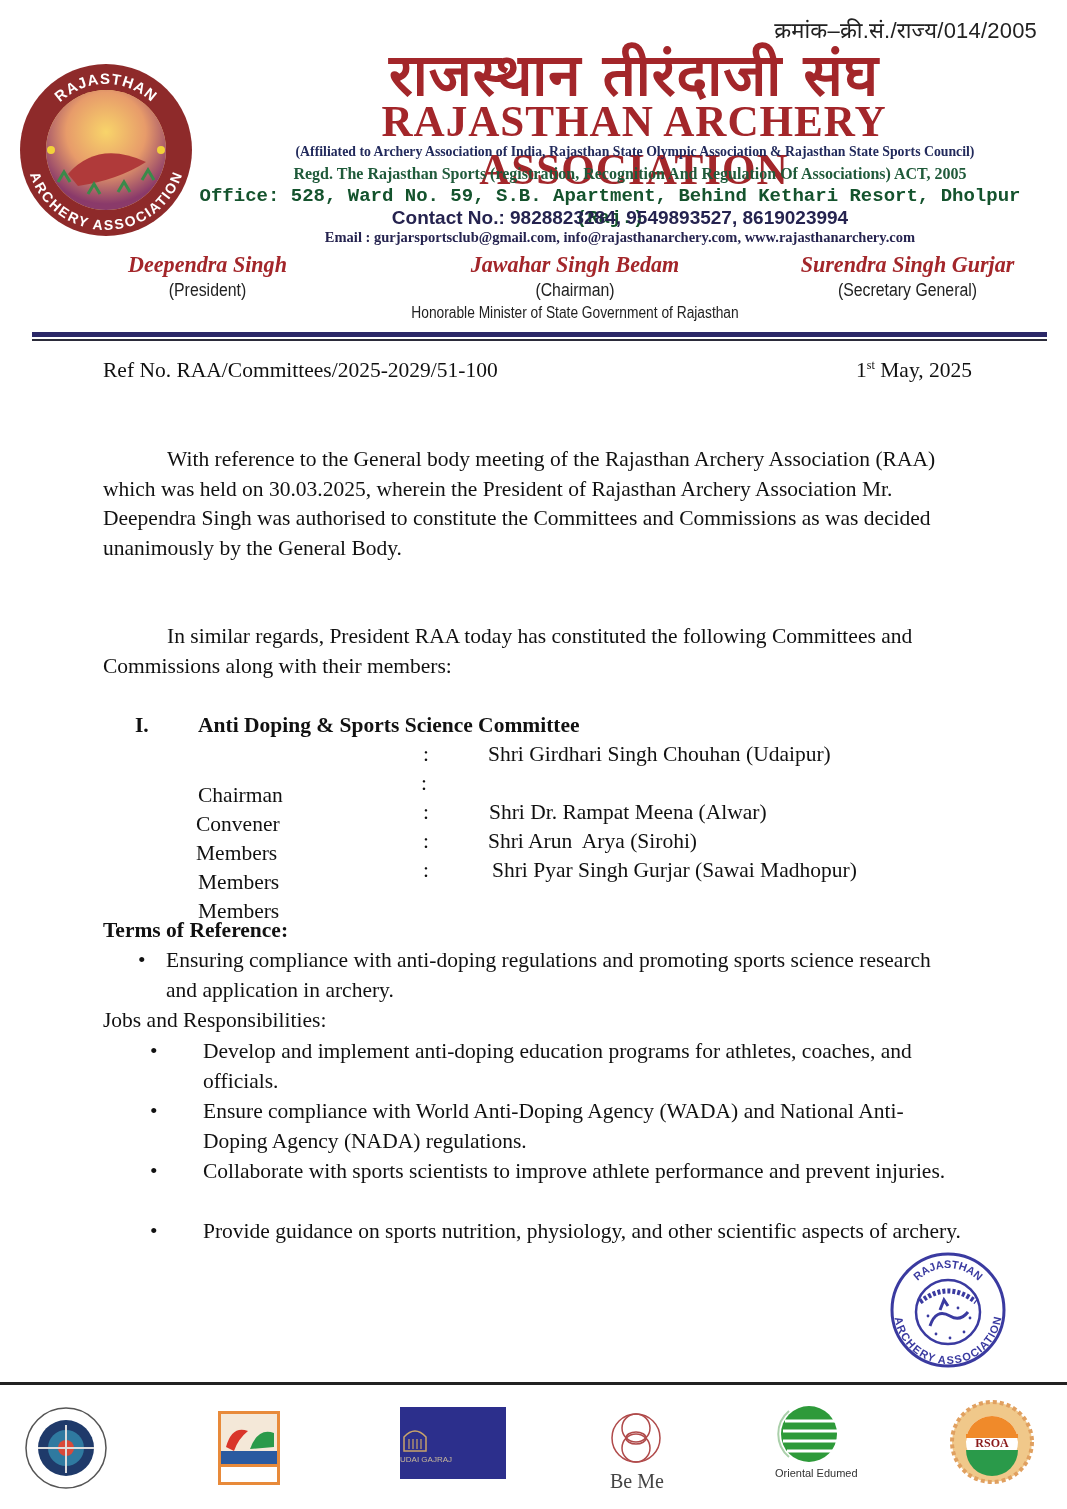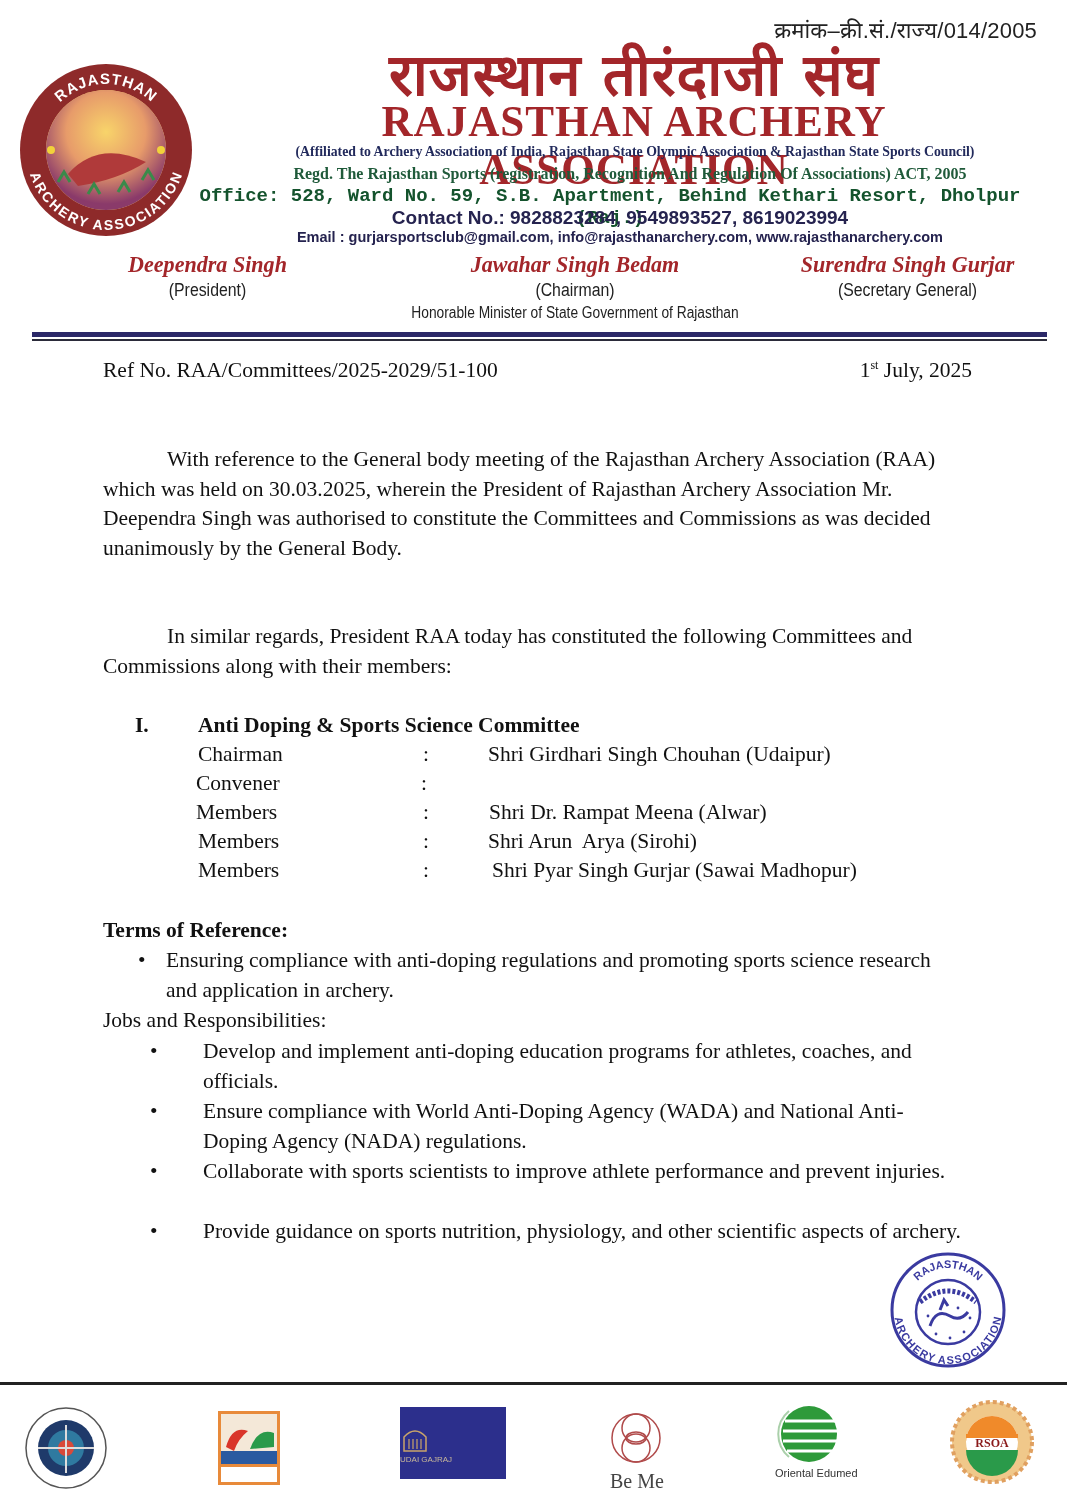--- a/index.html
+++ b/index.html
@@ -8,21 +8,21 @@
 
   
   .reg-no { position: absolute; top: 14px; right: 30px; font-family: "Liberation Sans", sans-serif; font-size: 22px; color: #222; letter-spacing: 0.2px; }
   .logo { position: absolute; left: 18px; top: 62px; width: 176px; height: 176px; }
   .hindi-title { position: absolute; left: 236px; top: 44px; width: 796px; text-align: center; font-family: "DejaVu Serif", serif; font-weight: bold; font-size: 58px; color: #a3262a; line-height: 62px; letter-spacing: 1px; }
   .eng-title { position: absolute; left: 236px; top: 98px; width: 796px; text-align: center; font-family: "Liberation Serif", serif; font-weight: bold; font-size: 44px; color: #a3262a; line-height: 48px; letter-spacing: 1px; transform: scaleX(0.98); }
   .affil { position: absolute; left: 200px; top: 143px; width: 870px; text-align: center; font-family: "Liberation Serif", serif; font-weight: bold; font-size: 14.5px; color: #222a5c; transform: scaleX(0.95); }
   .regd { position: absolute; left: 200px; top: 164px; width: 860px; text-align: center; font-family: "Liberation Serif", serif; font-weight: bold; font-size: 16.5px; color: #1f5a3a; transform: scaleX(0.97); }
   .office { position: absolute; left: 180px; top: 185px; width: 860px; text-align: center; font-family: Liberation Mono, monospace; font-weight: bold; font-size: 19px; color: #14532d; }
   .contact { position: absolute; left: 190px; top: 207px; width: 860px; text-align: center; font-family: "Liberation Sans", sans-serif; font-weight: bold; font-size: 19px; color: #25234f; }
-  .email { position: absolute; left: 200px; top: 229px; width: 840px; text-align: center; font-family: Liberation Sans, sans-serif; font-weight: bold; font-size: 14.5px; color: #25234f; }
+  .email { position: absolute; left: 200px; top: 229px; width: 840px; text-align: center; font-family: Liberation Serif, serif; font-weight: bold; font-size: 14.5px; color: #25234f; }
 
   .officer { position: absolute; text-align: center; }
   .officer .name { font-family: "Liberation Serif", serif; font-style: italic; font-weight: bold; font-size: 24px; color: #a3262a; line-height: 28px; display: block; transform: scaleX(0.92); }
   .officer .role { font-family: "Liberation Sans", sans-serif; font-size: 18px; color: #222; display: block; transform: scaleX(0.88); line-height: 24px; }
   .off-1 { left: 80px; top: 250px; width: 255px; }
   .off-2 { left: 420px; top: 250px; width: 310px; }
   .off-3 { left: 770px; top: 250px; width: 275px; }
   .minister { position: absolute; left: 340px; top: 304px; width: 470px; text-align: center; font-family: "Liberation Sans", sans-serif; font-size: 16px; color: #222; transform: scaleX(0.86); }
 
   .rule-thick { position: absolute; left: 32px; right: 20px; top: 332px; height: 5px; background: #2b2868; }
@@ -33,21 +33,21 @@
   .ref { position: absolute; left: 103px; top: 356px; }
   .date { position: absolute; right: 95px; top: 356px; }
   .date sup { font-size: 12px; vertical-align: super; line-height: 0; }
   .para1 { position: absolute; left: 103px; top: 445px; width: 870px; text-indent: 64px; }
   .para2 { position: absolute; left: 103px; top: 622px; width: 870px; text-indent: 64px; }
 
   .committee { position: absolute; left: 135px; top: 711px; width: 860px; }
   .committee .numeral { position: absolute; left: 0; top: 0; font-weight: bold; }
   .committee .c-title { position: absolute; left: 63px; top: 0; font-weight: bold; }
   .member-row { position: absolute; left: 63px; width: 800px; height: 29px; }
-  .member-row .m-role { position: absolute; left: 0; }
+  .member-row .m-role { position: absolute; left: 0; margin-top: 41px; }
   .member-row .m-colon { position: absolute; left: 225px; }
   .member-row .m-name { position: absolute; left: 290px; white-space: pre; }
 
   .tor-head { position: absolute; left: 103px; top: 916px; font-weight: bold; }
   .tor-item { position: absolute; left: 166px; top: 946px; width: 800px; }
   .tor-bullet { position: absolute; left: 138px; top: 946px; }
   .jobs-head { position: absolute; left: 103px; top: 1006px; font-weight: normal; }
   .job { position: absolute; left: 203px; width: 760px; }
   .job-bullet { position: absolute; left: 150px; }
 
@@ -110,21 +110,21 @@
     <span class="role">(Secretary General)</span>
   </div>
   <div class="minister">Honorable Minister of State Government of Rajasthan</div>
 
   <div class="rule-thick"></div>
   <div class="rule-thin"></div>
 </div>
 
 <div>
   <div class="body-text ref">Ref No. RAA/Committees/2025-2029/51-100</div>
-  <div class="body-text date"><span>1</span><sup>st</sup><span> July, 2025</span></div>
+  <div class="body-text date"><span>1</span><sup>st</sup><span> May, 2025</span></div>
 
   <p class="body-text para1">With reference to the General body meeting of the Rajasthan Archery Association (RAA) which was held on 30.03.2025, wherein the President of Rajasthan Archery Association Mr. Deependra Singh was authorised to constitute the Committees and Commissions as was decided unanimously by the General Body.</p>
   <p class="body-text para2">In similar regards, President RAA today has constituted the following Committees and Commissions along with their members:</p>
 
   <div class="body-text committee">
     <span class="numeral">I.</span>
     <span class="c-title">Anti Doping &amp; Sports Science Committee</span>
 
     <div class="member-row" style="top:29px">
       <span class="m-role">Chairman</span>

